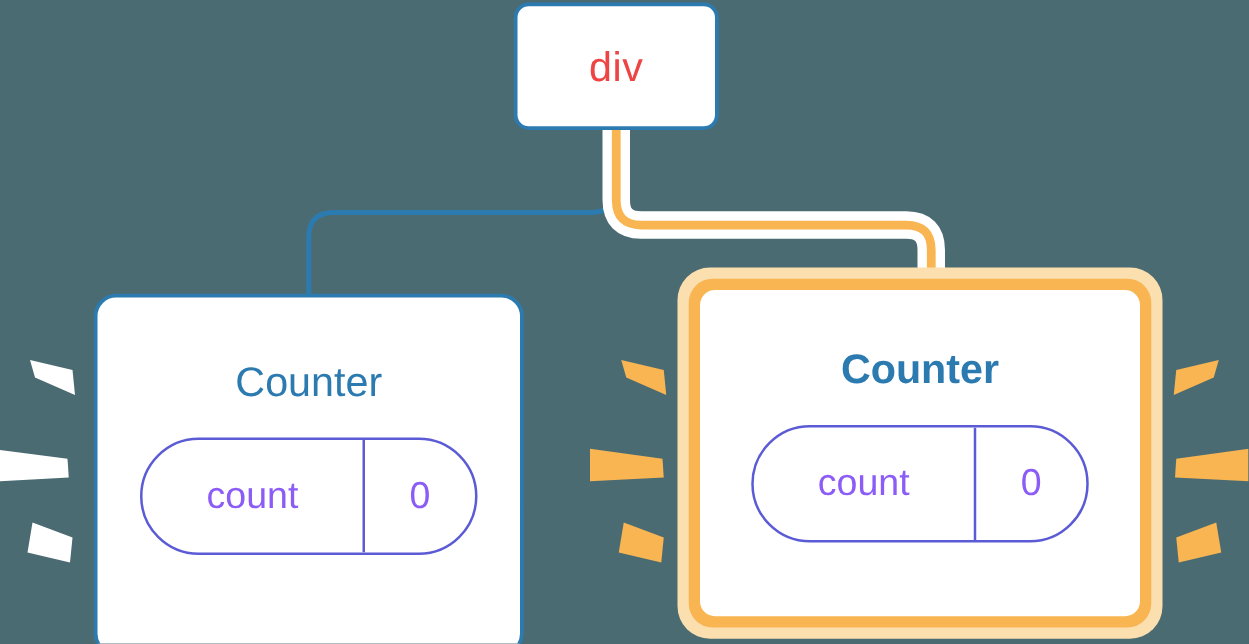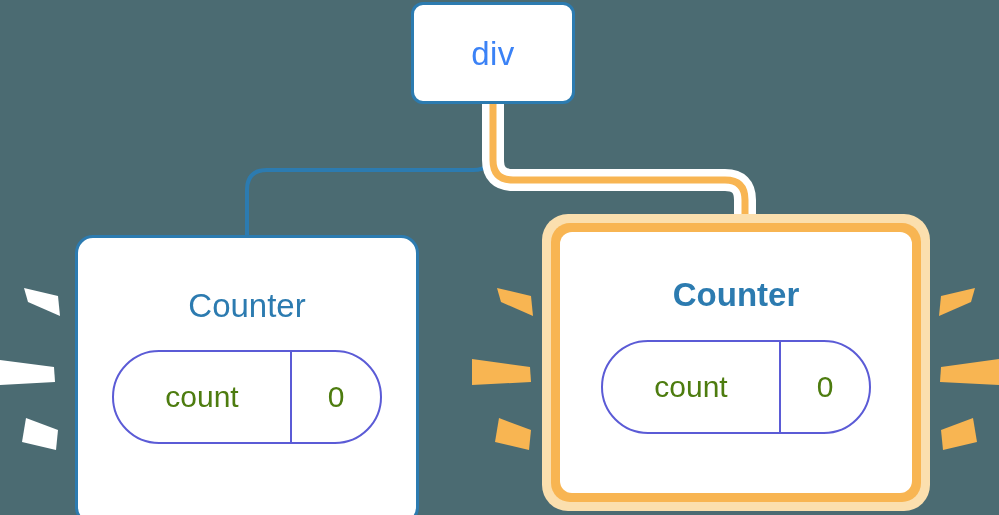--- a/index.html
+++ b/index.html
@@ -48,21 +48,21 @@
     left: 411px;
     top: 2px;
     width: 164px;
     height: 102px;
     border: 3px solid #2c7bb0;
     border-radius: 12px;
     justify-content: center;
   }
   .node-div .node-title {
     font-size: 33px;
-    color: #3b82f6;
+    color: #ef4444;
     letter-spacing: 0.5px;
     line-height: 1;
   }
 
   
   .node-counter {
     border-radius: 18px;
     justify-content: flex-start;
   }
   .node-counter.plain {
@@ -132,21 +132,21 @@
   }
   .node-counter.active .pill {
     margin-top: 29px;
     width: 266px;
     height: 90px;
   }
   .pill-key, .pill-val {
     display: flex;
     align-items: center;
     justify-content: center;
-    color: #4d7c0f;
+    color: #8b5cf6;
     font-size: 30px;
     line-height: 1;
   }
   .pill-key {
     flex: 0 0 176px;
     border-right: 2px solid #5b5bd6;
   }
   .pill-val {
     flex: 1 1 auto;
   }

